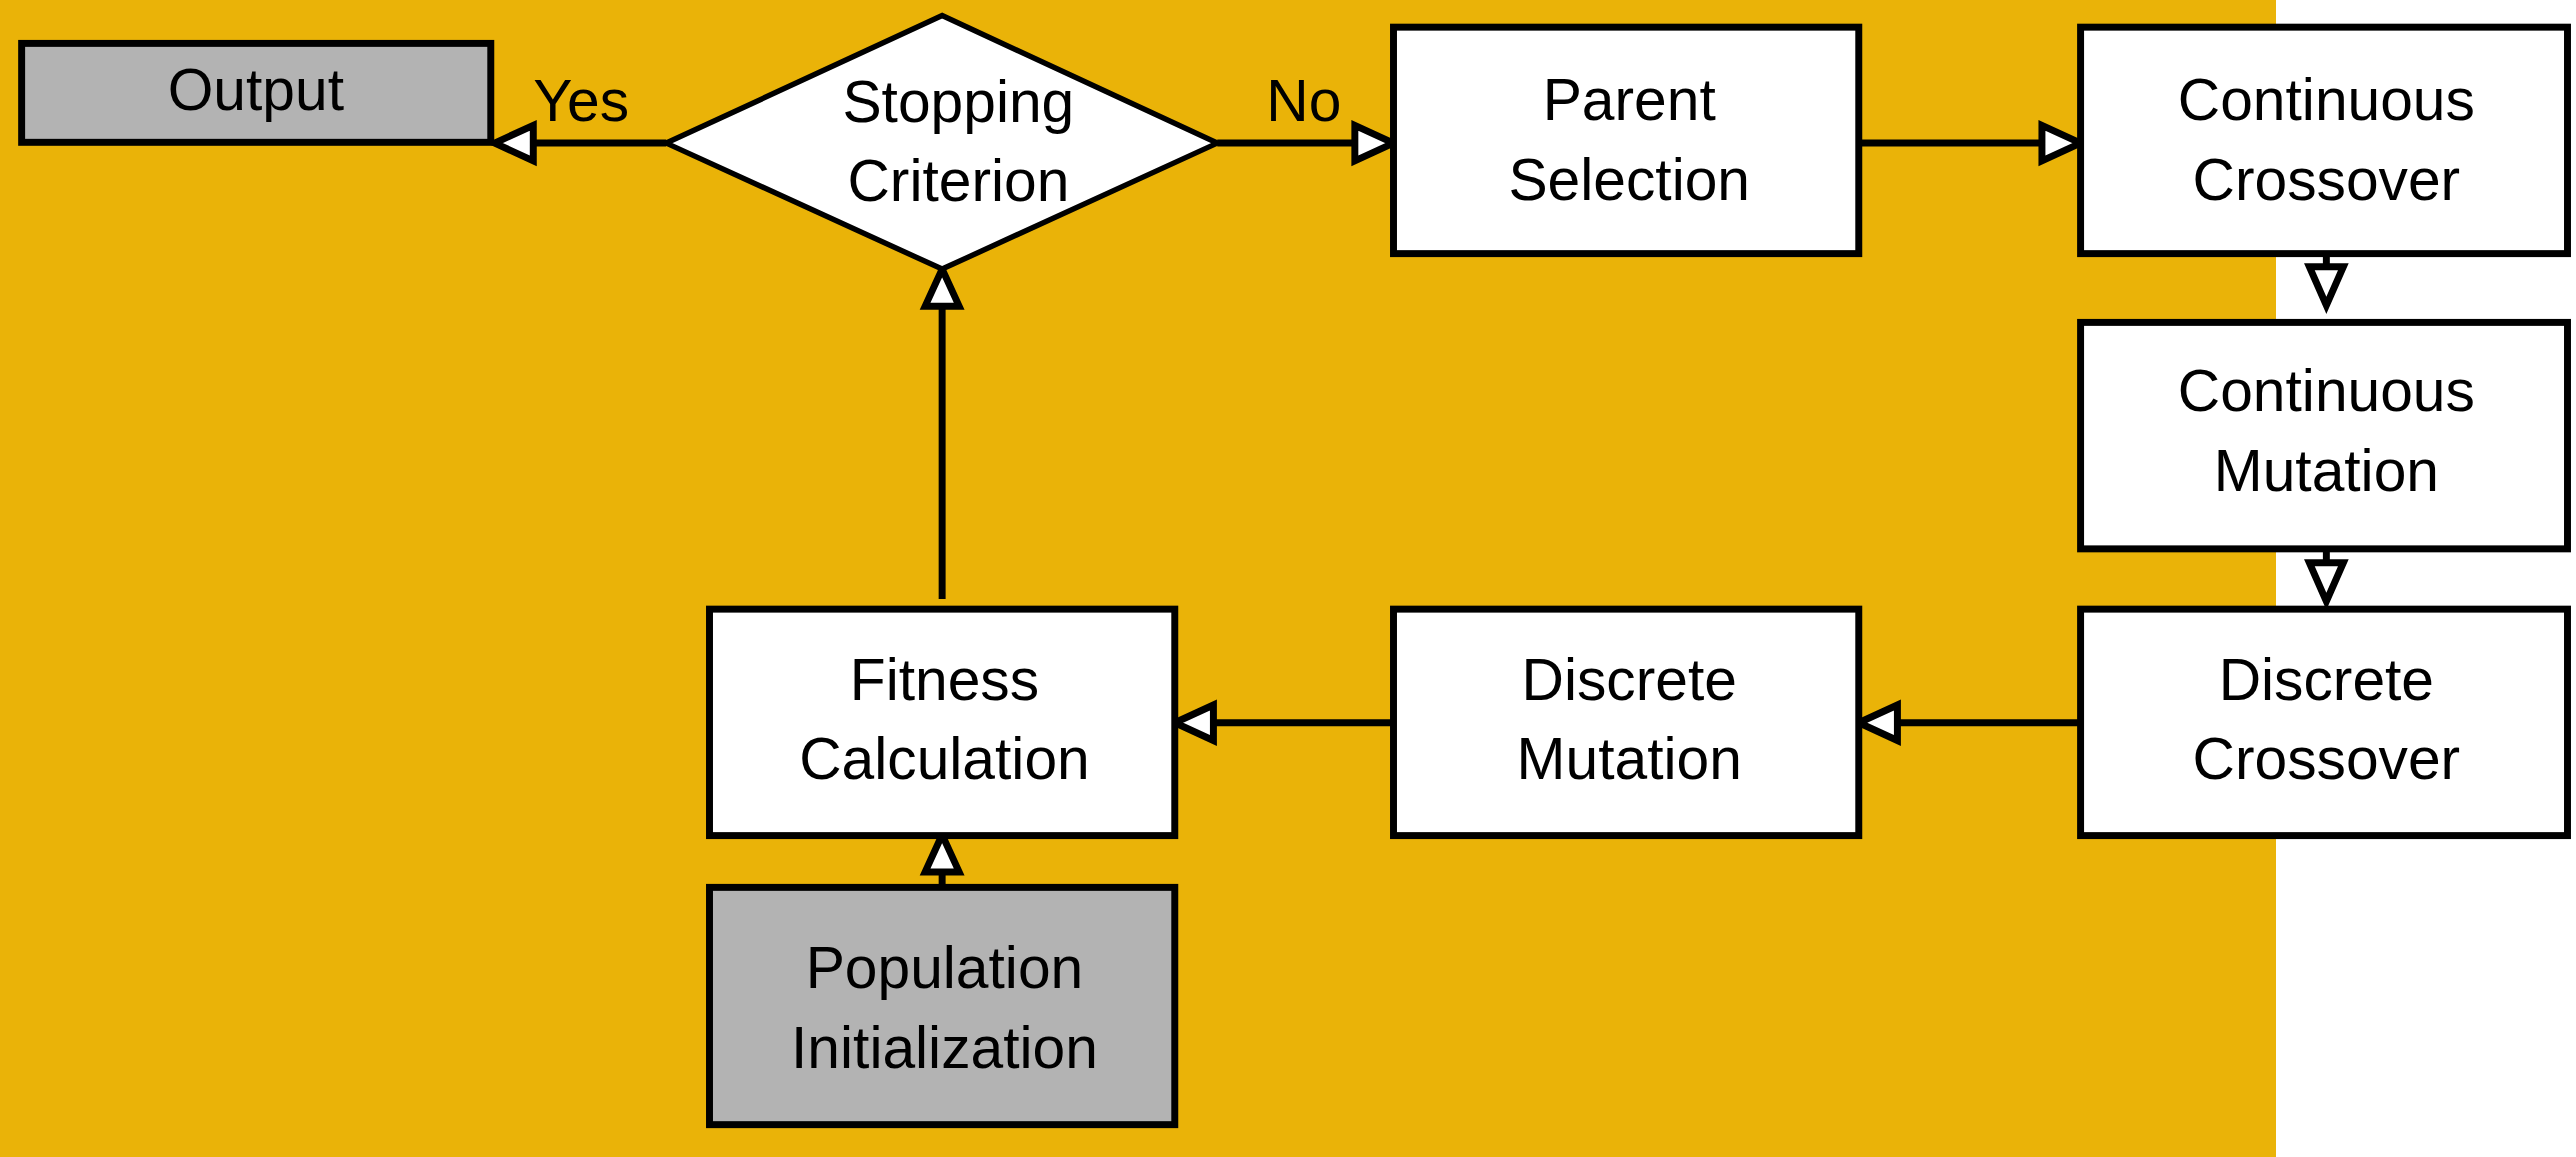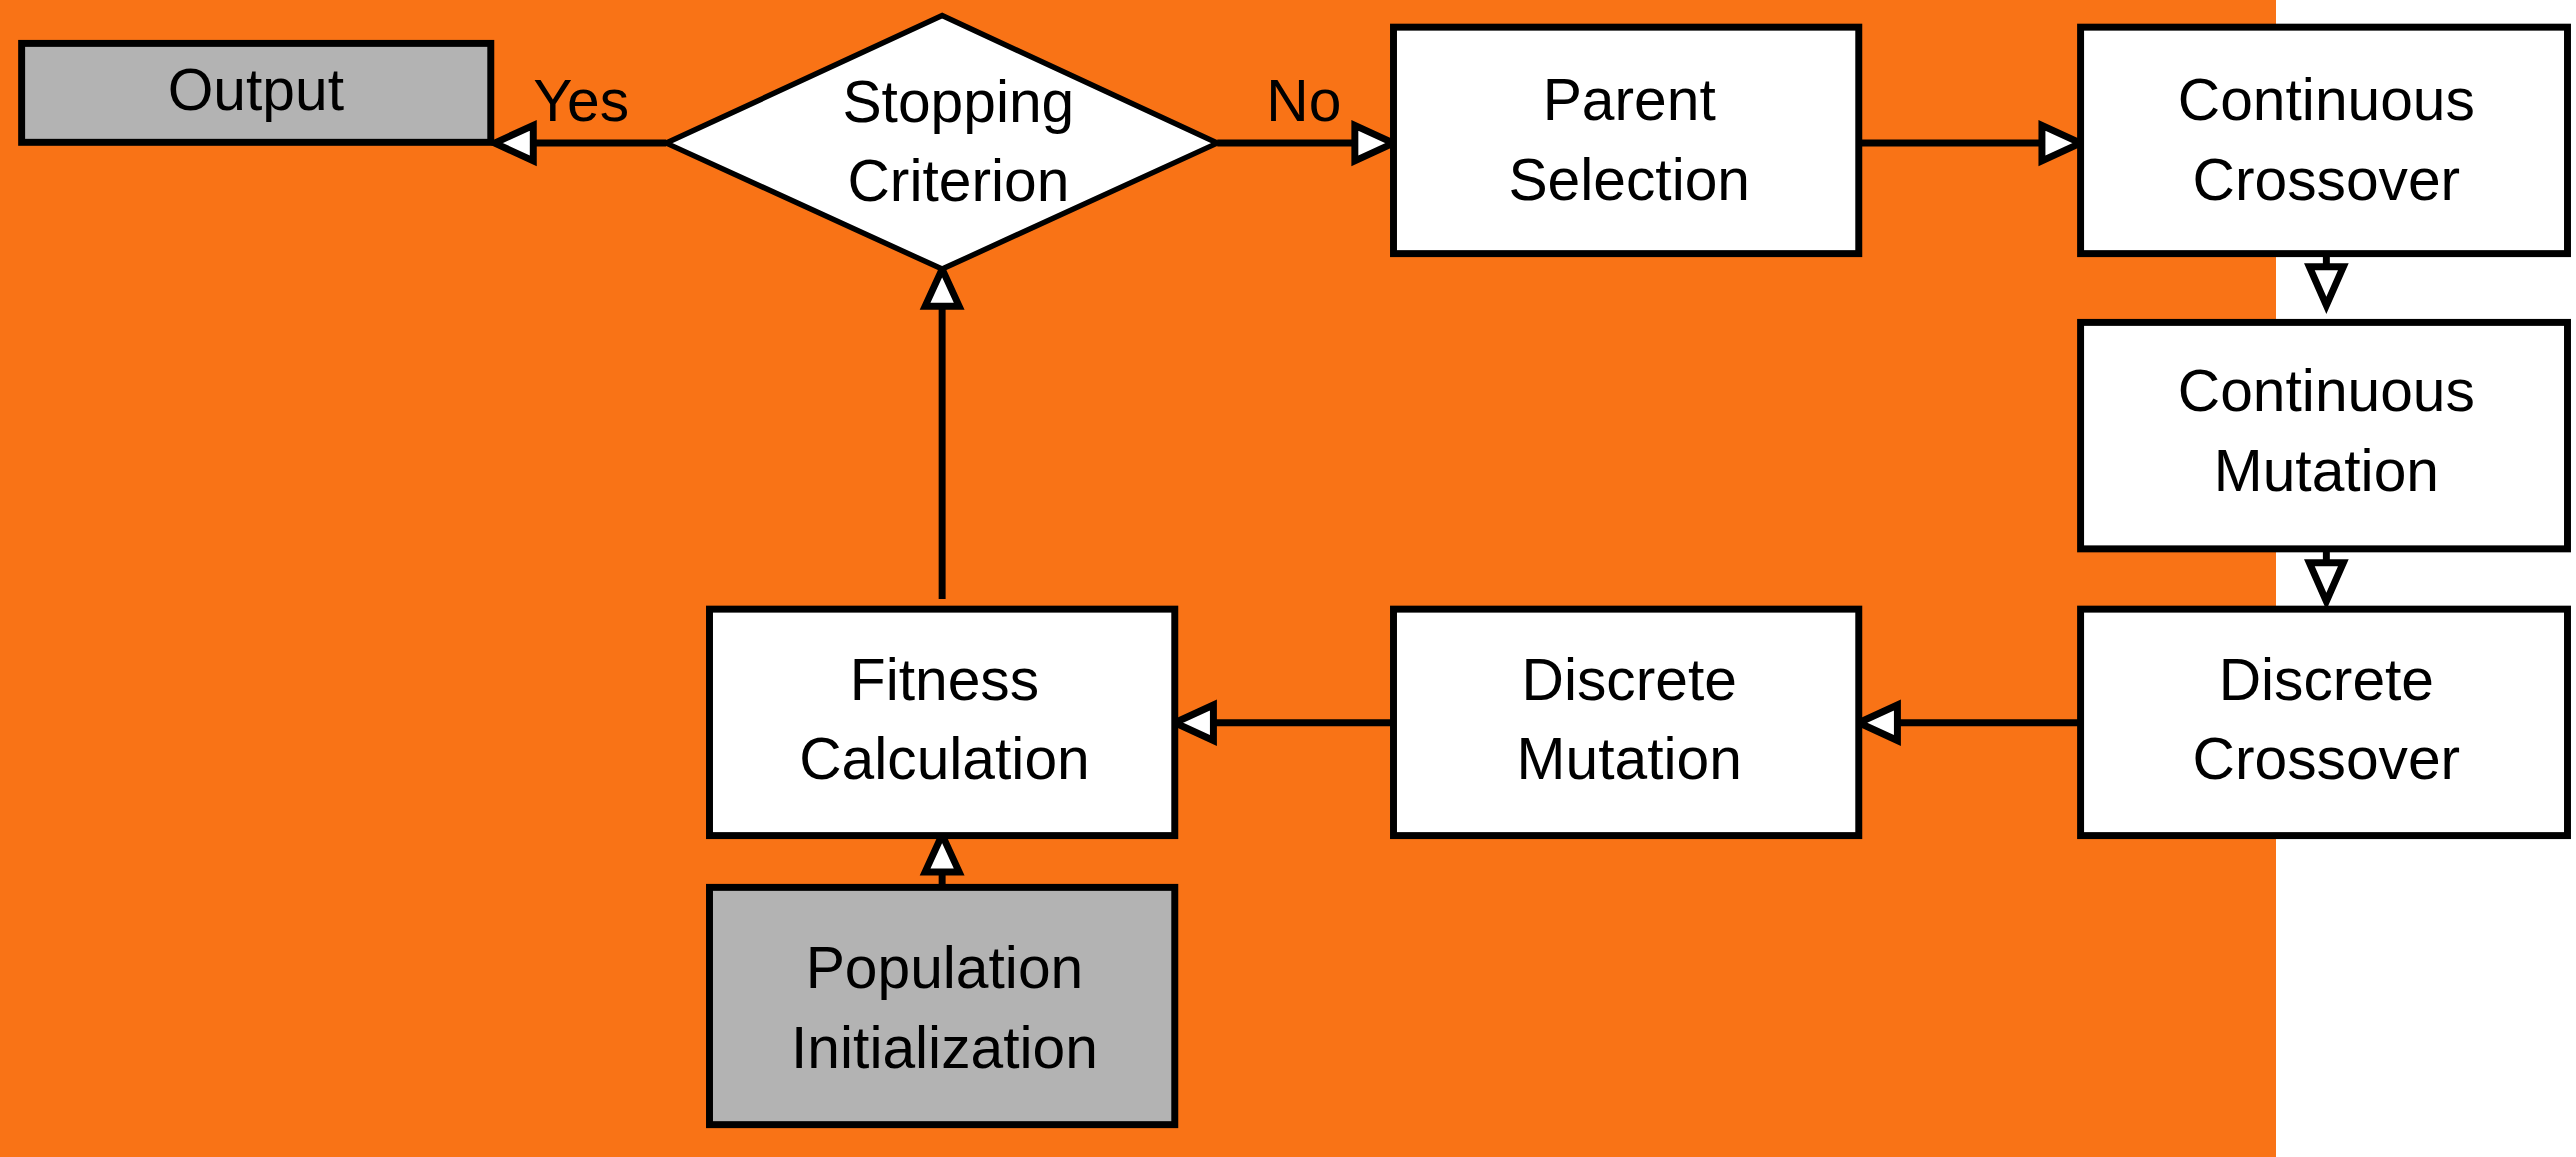--- a/index.html
+++ b/index.html
@@ -10,21 +10,21 @@
   body {
     width: 2576px;
     height: 1158px;
     font-family: "Liberation Sans", sans-serif;
     overflow: hidden;
   }
   #flowchart-root {
     position: relative;
     width: 2276px;
     height: 1158px;
-    background: #f97316;
+    background: #eab308;
   }
   svg#diagram {
     display: block;
     width: 2576px;
     height: 1158px;
   }
   .node-shape {
     stroke: #000000;
     stroke-width: 9;
   }

